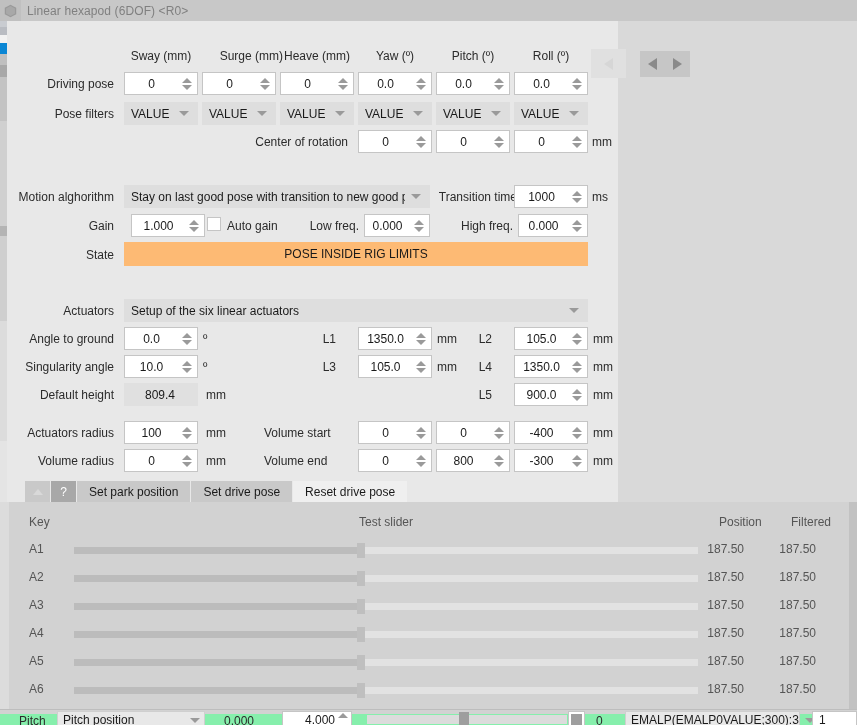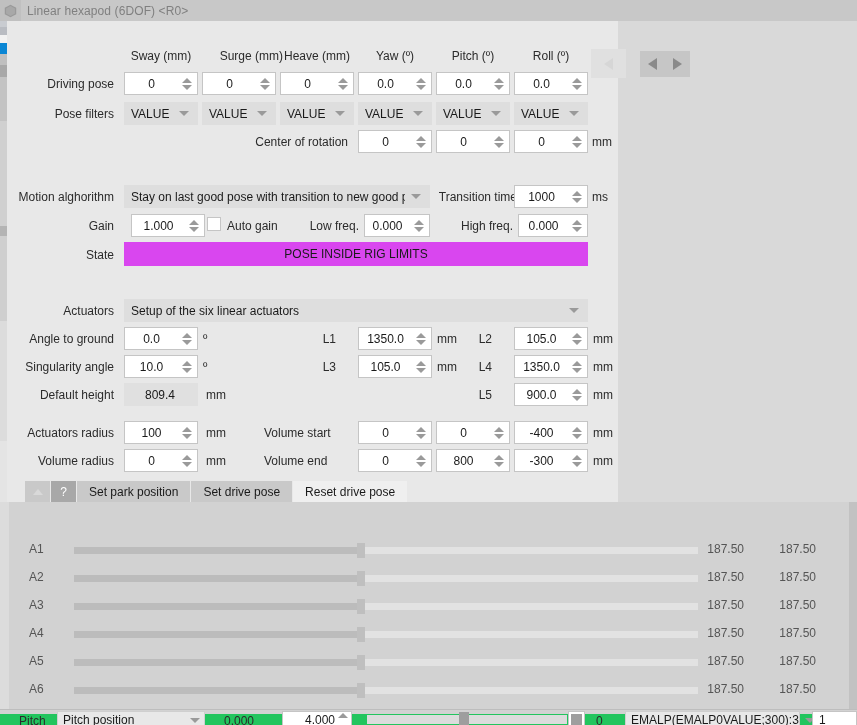--- a/index.html
+++ b/index.html
@@ -96,21 +96,21 @@
   }
   .combo .ctext { flex: 1; overflow: hidden; text-overflow: clip; }
   .combo .cdn {
     width: 0; height: 0; margin-left: 6px; margin-right: 4px;
     border-left: 5px solid transparent; border-right: 5px solid transparent;
     border-top: 5px solid #9a9a9a;
   }
 
   
   .statefield {
-    height: 24px; background: #d946ef;
+    height: 24px; background: #fdba74;
     display: flex; align-items: center; justify-content: center;
     font-size: 12px; color: #1a1a1a;
   }
 
   
   .chk { width: 14px; height: 14px; background: #fff; border: 1px solid #c5c5c5; }
 
   
   .navbtn-ghost {
     position: absolute; left: 591px; top: 49px; width: 35px; height: 29px;
@@ -162,21 +162,21 @@
     background: #e2e2e2;
   }
   .sfill { position: absolute; left: 0; top: 0; height: 7px; background: #bcbcbc; }
   .sthumb { position: absolute; top: -4px; width: 8px; height: 15px; background: #bfbfbf; }
   .srow .rpos { position: absolute; left: 698px; width: 46px; text-align: right; top: 2px; font-size: 12px; color: #555; }
   .srow .rfil { position: absolute; left: 770px; width: 46px; text-align: right; top: 2px; font-size: 12px; color: #555; }
 
   
   .botstrip {
     position: absolute; left: 0; top: 709px; width: 857px; height: 16px;
-    background: #22c55e; border-top: 1px solid #bdbdbd;
+    background: #86efac; border-top: 1px solid #bdbdbd;
     display: flex; align-items: flex-end; overflow: hidden;
   }
   .bs-sep { position:absolute; left:0; top:0; width:857px; height:4px; background:#d2d2d2; }
   .bs-item { position: absolute; bottom: -3px; font-size: 12px; color: #2b2b2b; white-space: nowrap; }
   .bs-combo {
     position: absolute; bottom: -4px; height: 18px; background: #e8e8e8;
     border: 1px solid #cfcfcf; display: flex; align-items: center;
     padding: 0 4px 0 5px; font-size: 12px; color: #1a1a1a; white-space: nowrap;
   }
   .bs-spin {
@@ -523,20 +523,26 @@
     <div class="tabbtn q">?</div>
     <div class="tabbtn">Set park position</div>
     <div class="tabbtn">Set drive pose</div>
     <div class="tabbtn active">Reset drive pose</div>
   </div>
 
   <div class="slider-panel">
     <div class="sp-edge-l"></div>
     <div class="sp-edge-r"></div>
 
+    <div class="sp-head">
+      <span class="h-key">Key</span>
+      <span class="h-test">Test slider</span>
+      <span class="h-pos">Position</span>
+      <span class="h-filt">Filtered</span>
+    </div>
 
     <div class="srow" style="top:38px;">
       <span class="rkey">A1</span>
       <div class="strack">
         <div class="sfill" style="width:46%;"></div>
         <div class="sthumb" style="left:calc(46% - 4px);"></div>
       </div>
       <span class="rpos">187.50</span>
       <span class="rfil">187.50</span>
     </div>

